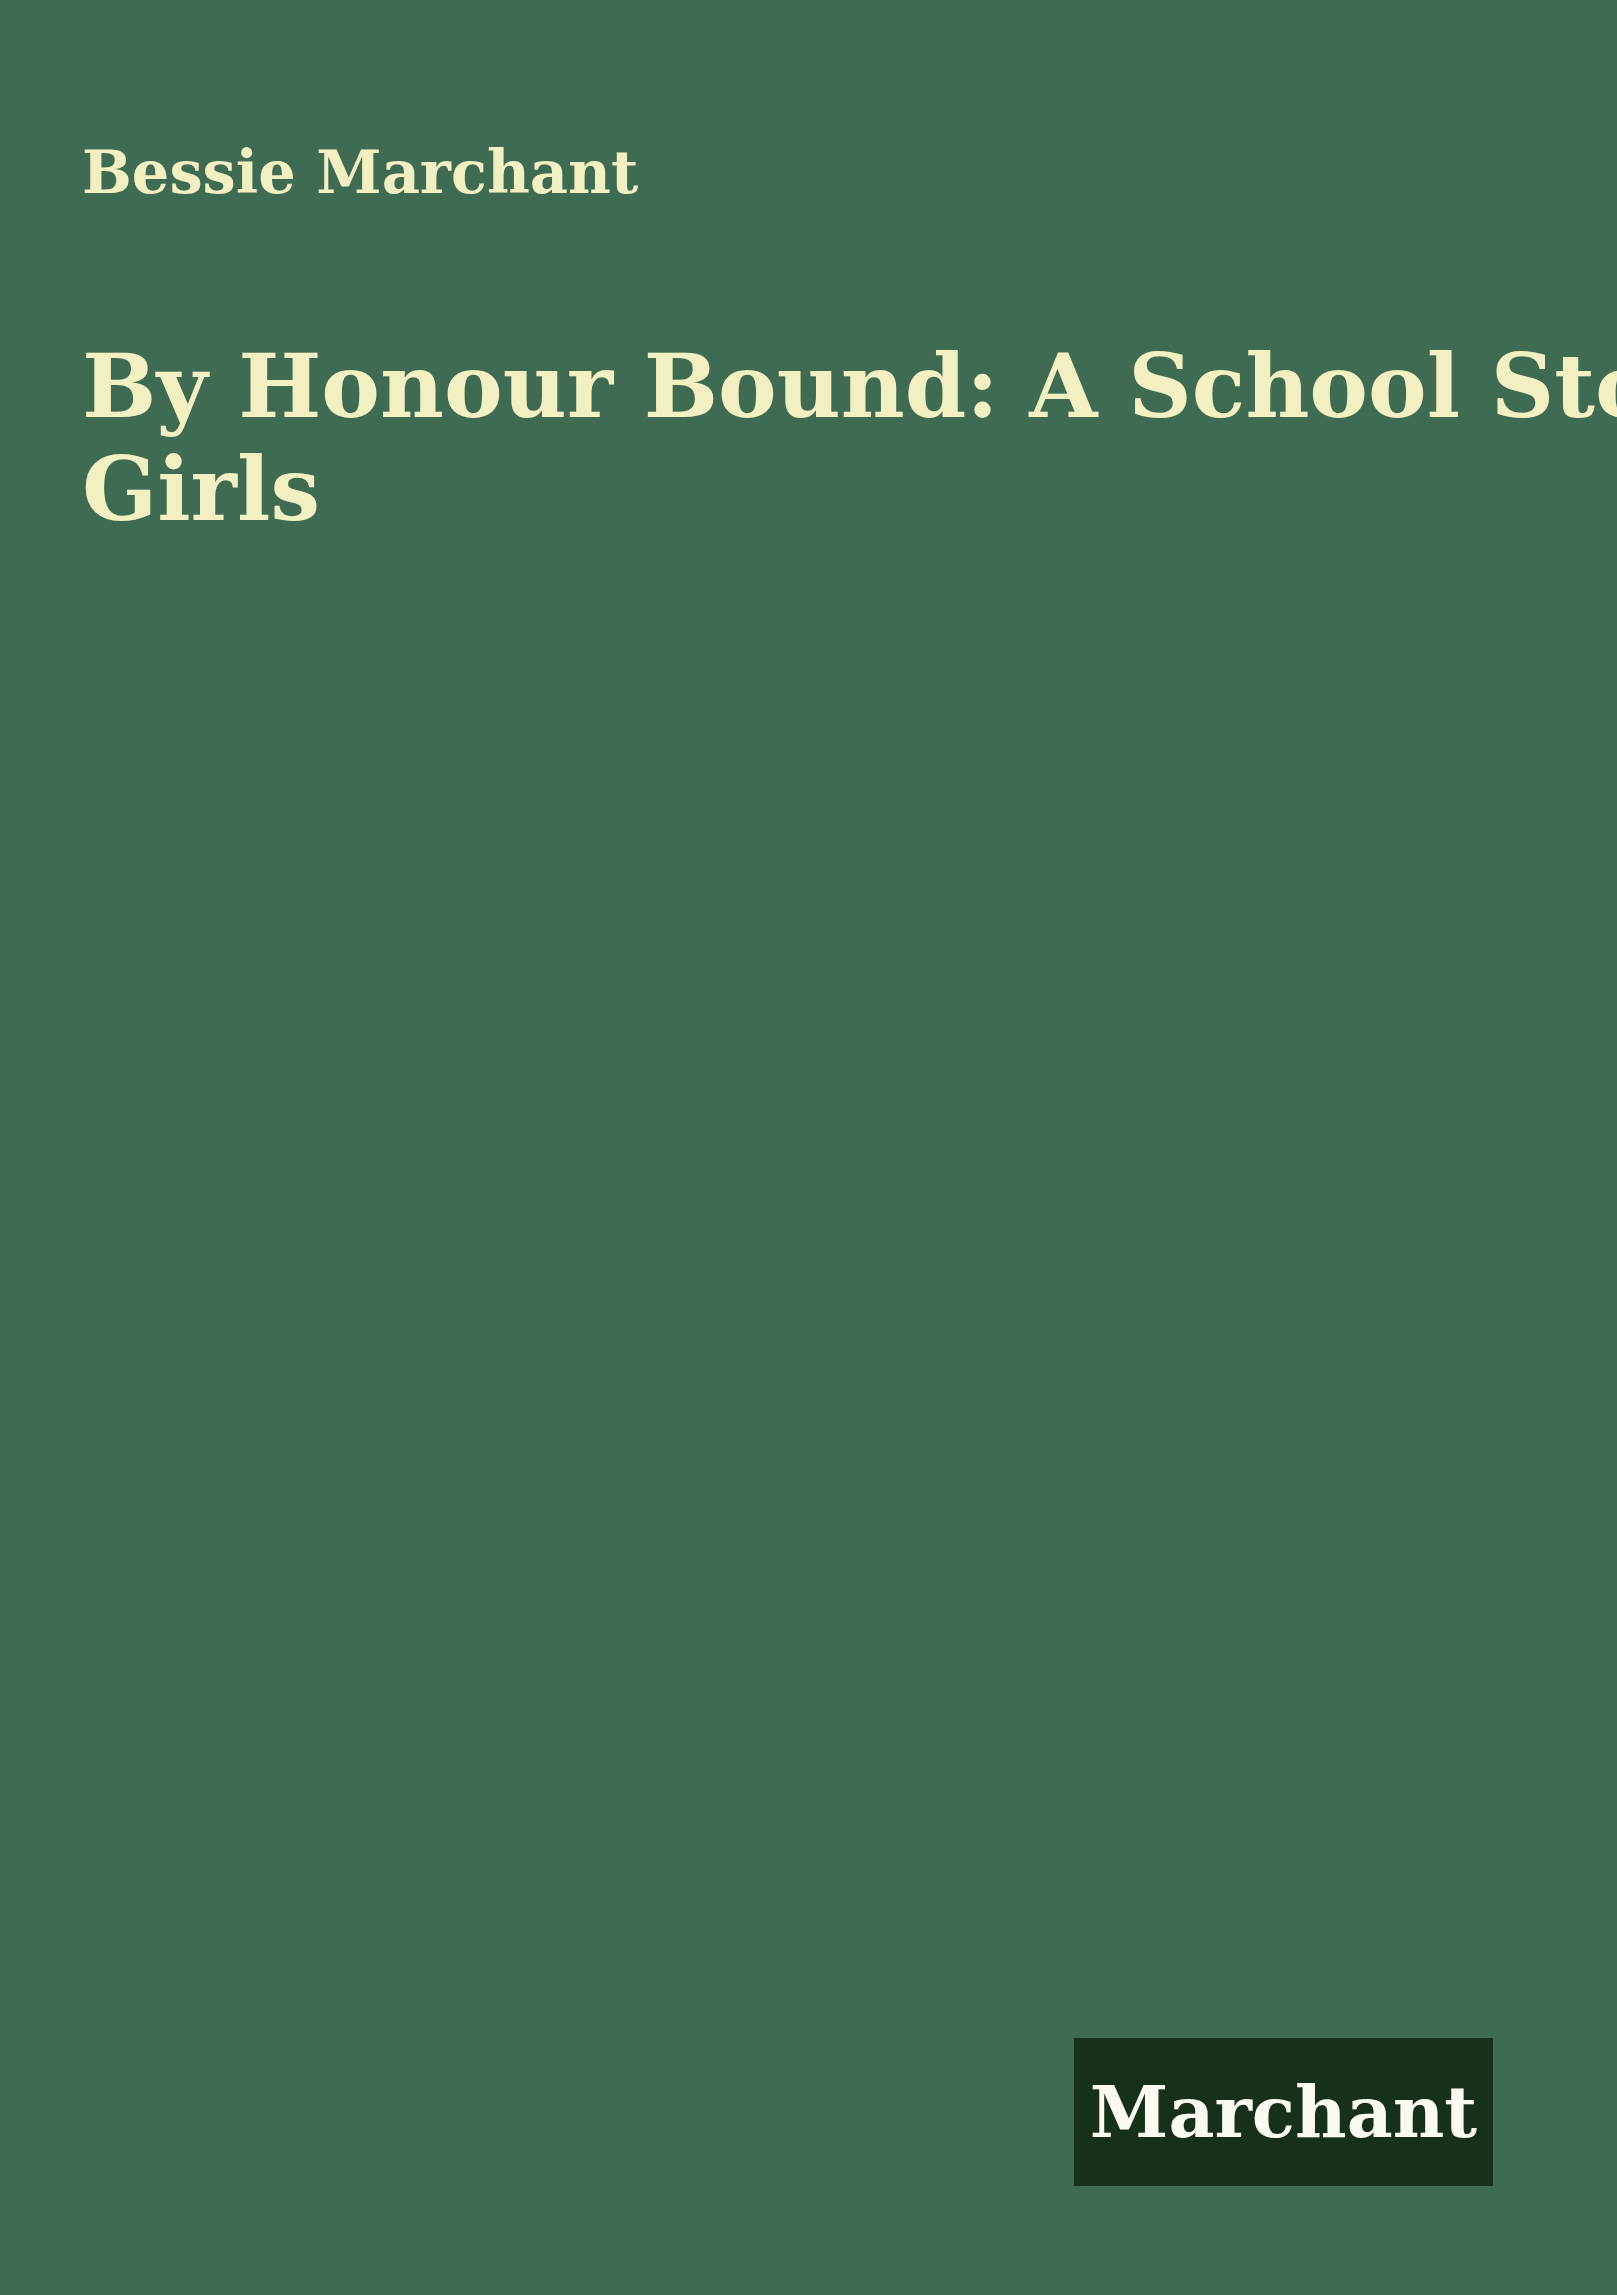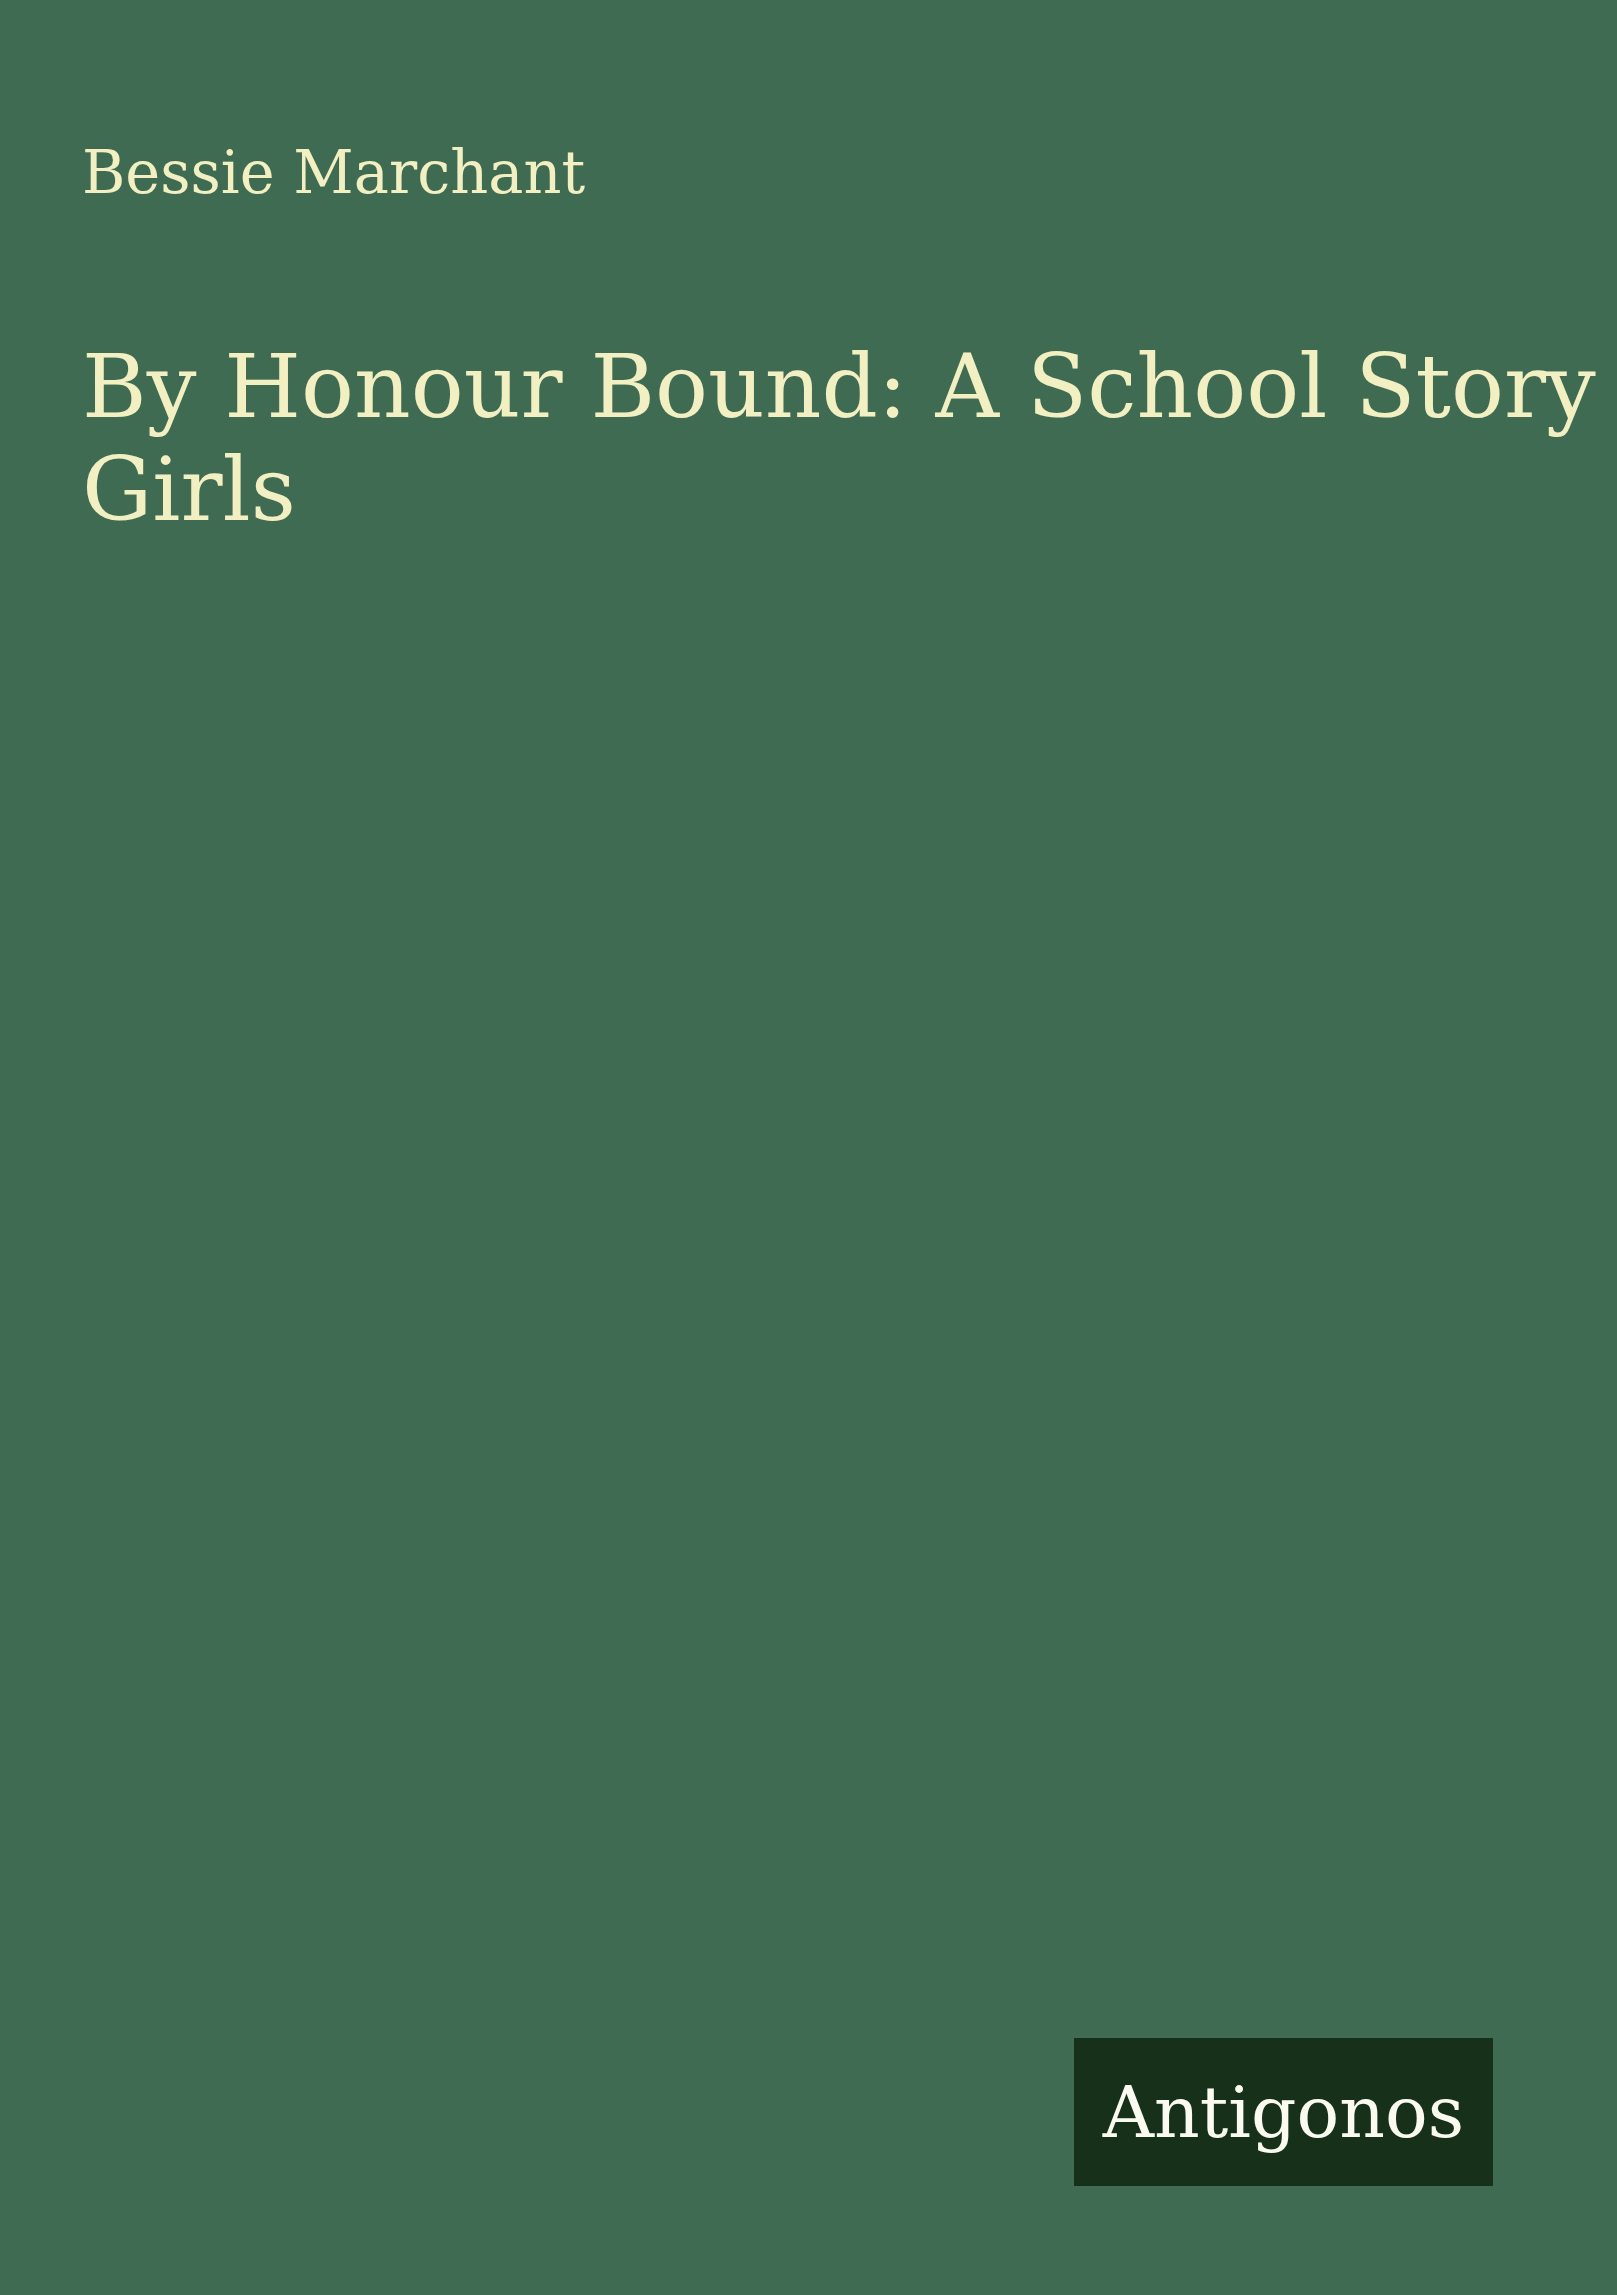--- a/index.html
+++ b/index.html
@@ -14,20 +14,21 @@
   }
   body {
     font-family: "DejaVu Serif", serif;
   }
   .cover {
     position: relative;
     width: 1618px;
     height: 2295px;
     background: var(--background, #3e6b51);
     overflow: hidden;
+    font-weight: bold;
   }
   .author {
     position: absolute;
     left: 82px;
     top: 139px;
     font-size: 59px;
     line-height: 1.15;
     color: var(--text, #f2efc2);
     white-space: nowrap;
   }
@@ -66,17 +67,17 @@
 <div class="cover">
 
   <div class="author">Bessie Marchant</div>
 
   <div class="title">
     <div class="line">By Honour Bound: A School Story for</div>
     <div class="line">Girls</div>
   </div>
 
   <div class="publisher-box">
-    <div class="publisher-name">Antigonos</div>
+    <div class="publisher-name">Marchant</div>
   </div>
 
 </div>
 
 
 </body></html>

